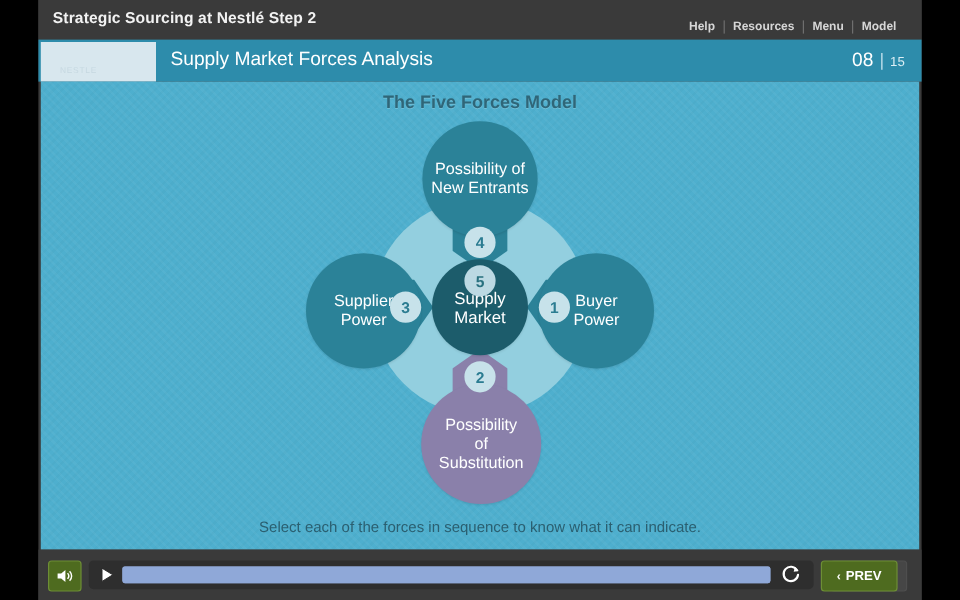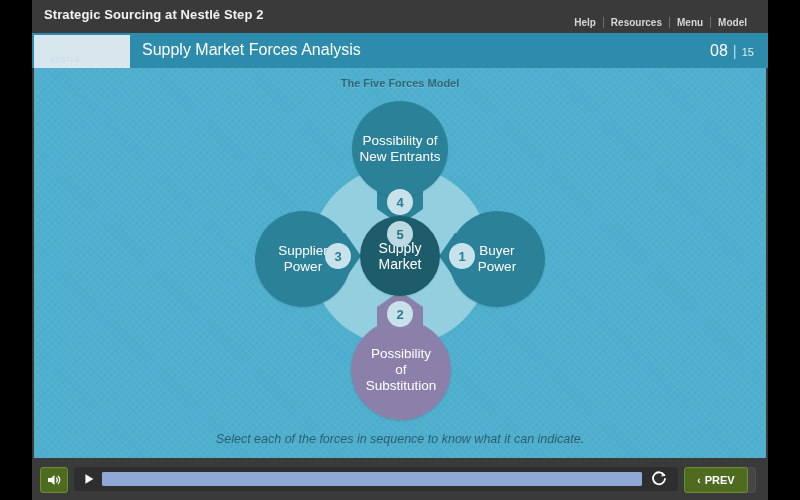--- a/index.html
+++ b/index.html
@@ -121,33 +121,32 @@
       repeating-linear-gradient(45deg, rgba(255,255,255,0.035) 0 2px, rgba(0,0,0,0) 2px 5px),
       repeating-linear-gradient(-45deg, rgba(0,0,0,0.02) 0 2px, rgba(0,0,0,0) 2px 5px),
       #4eafce;
     overflow: hidden;
   }
   #stage-title {
     position: absolute;
     left: 0; top: 9px;
     width: 732px;
     text-align: center;
-    font-size: 11px;
+    font-size: 15px;
     font-weight: bold;
     color: #2f6678;
     text-shadow: 0 1px 0 rgba(255,255,255,0.18);
   }
   #stage-instruction {
     position: absolute;
     left: 0; bottom: 12px;
     width: 732px;
     text-align: center;
     font-size: 12.5px;
     color: #2b5f70;
-    font-style: italic;
   }
 
   
   #diagram {
     position: absolute;
     left: 221px; top: 33px;
     width: 290px; height: 320px;
   }
   #halo {
     position: absolute;

